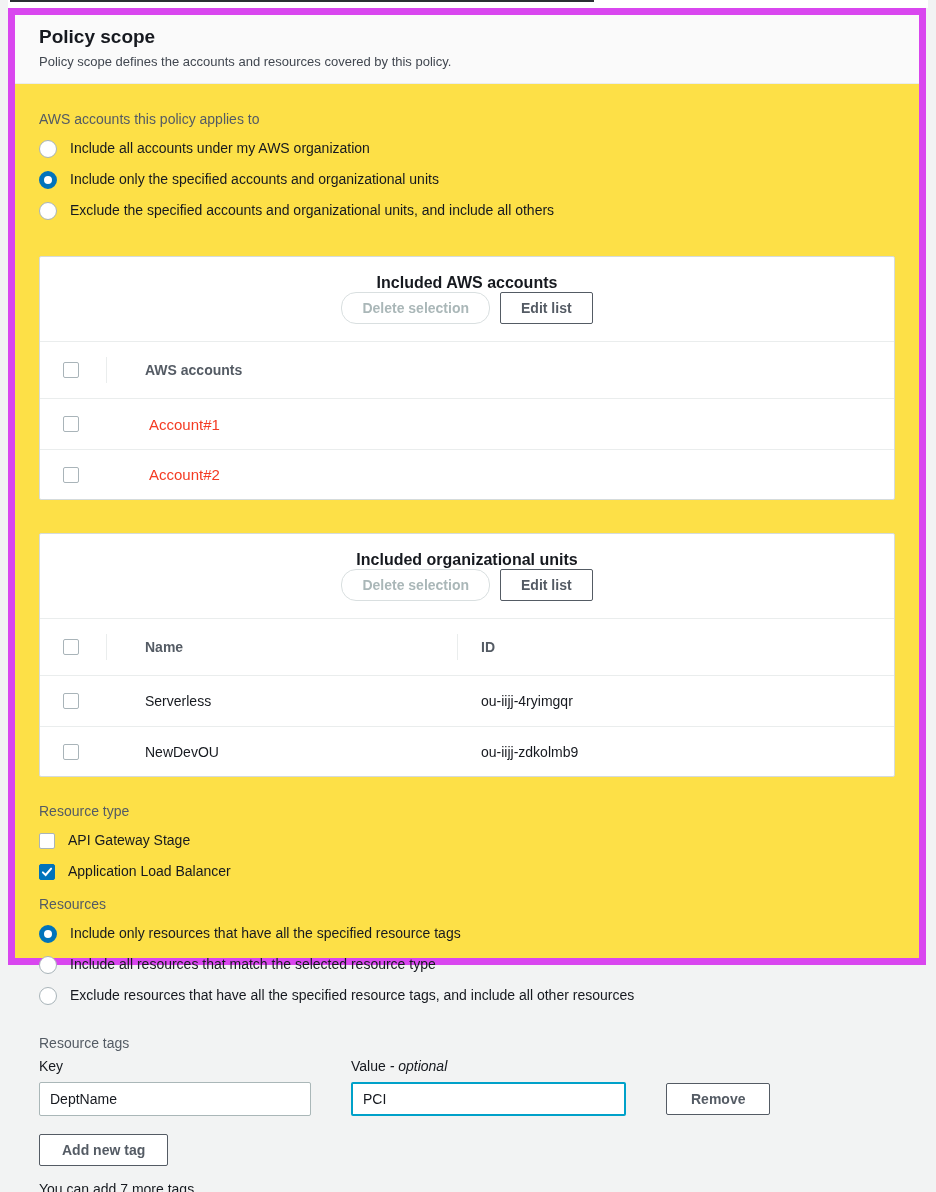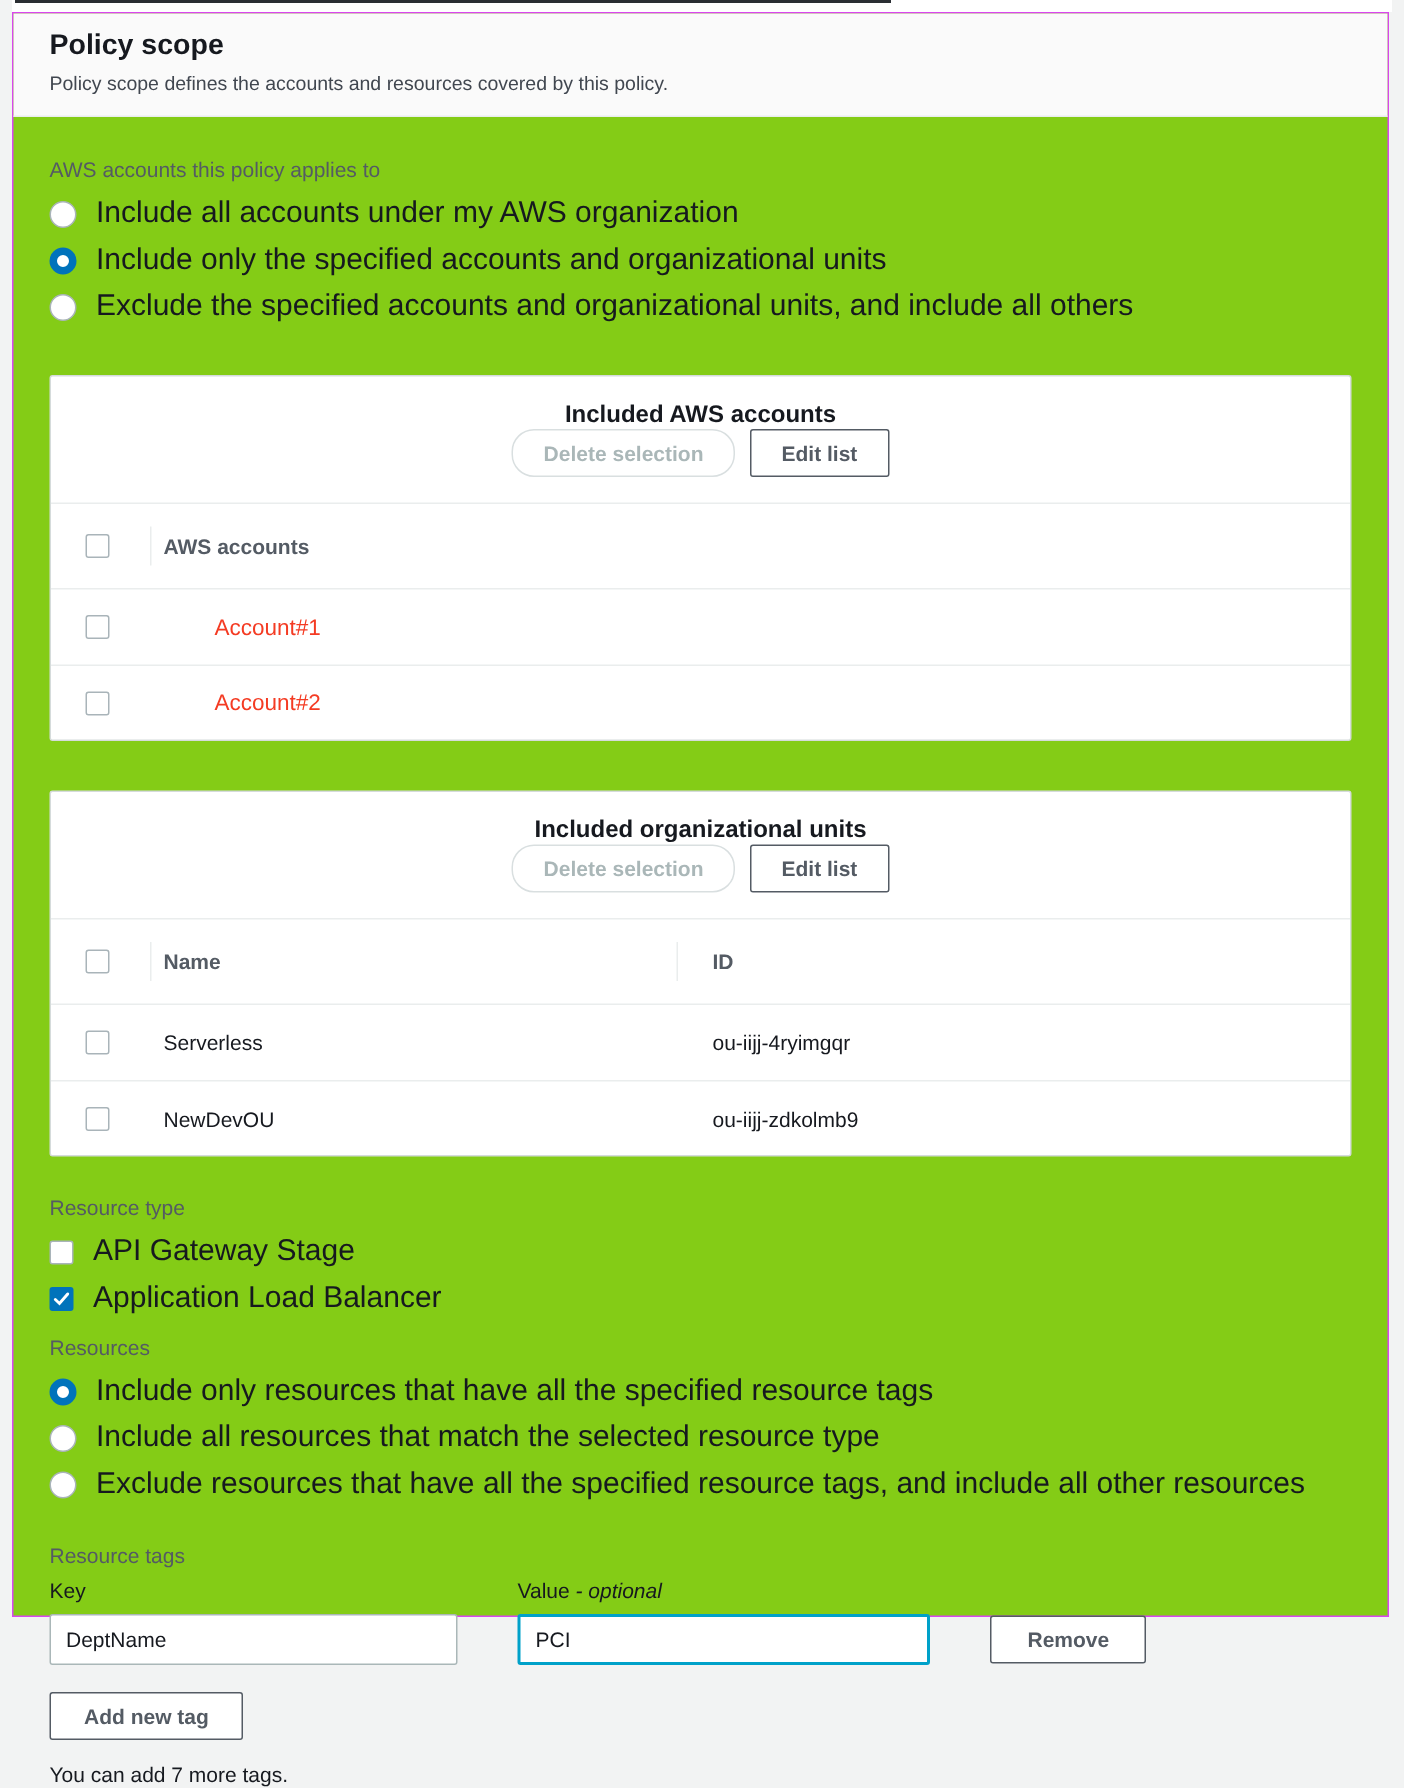--- a/index.html
+++ b/index.html
@@ -8,40 +8,40 @@
     background: #f2f3f3;
     font-family: "Liberation Sans", sans-serif;
     color: #16191f;
     position: relative;
     font-size: 14px;
   }
   .top-white-strip { position:absolute; left:8px; top:0; width:920px; height:8px; background:#ffffff; }
   .top-dark-line  { position:absolute; left:10px; top:0; width:584px; height:2px; background:#2a2e33; }
 
   .card {
-    position:absolute; left:8px; top:8px; width:918px; height:1070px;
-    background:#84cc16; border:1px solid #d946ef;
+    position:absolute; left:8px; top:8px; width:918px; height:957px;
+    background:#fde047; border:7px solid #d946ef;
   }
   .card-header {
     background:#fafafa; border-bottom:1px solid #eaeded;
     padding:11px 24px 14px 24px;
   }
   .card-title { font-size:19px; font-weight:700; color:#16191f; }
   .card-desc  { font-size:13px; color:#414750; margin-top:6px; }
 
   .content { padding:0 24px; }
 
   .group-label { color:#545b64; font-size:14px; }
   .lbl-accounts { margin-top:27px; }
   .lbl-restype  { margin-top:26px; }
   .lbl-resources{ margin-top:15px; }
   .lbl-tags     { margin-top:30px; }
 
   .opt-row { display:flex; align-items:center; gap:13px; margin-top:12px; cursor:default; }
-  .opt-row .opt-label { font-size:20px; color:#16191f; line-height:19px; }
+  .opt-row .opt-label { font-size:14px; color:#16191f; line-height:19px; }
 
   .radio {
     width:18px; height:18px; border-radius:50%; background:#fff;
     border:1px solid #a9b4b9; flex:0 0 18px;
   }
   .radio.selected { border:5px solid #0073bb; }
 
   .checkbox {
     width:16px; height:16px; border-radius:2px; background:#fff;
     border:1px solid #a9b4b9; flex:0 0 16px;
@@ -72,21 +72,21 @@
     color:#545b64; font-weight:700; font-size:14px;
   }
   .tbl-colhead .cell { position:relative; height:100%; display:flex; align-items:center; }
   .tbl-colhead .cell.divided::before {
     content:""; position:absolute; left:0; top:15px; bottom:15px; width:1px; background:#eaeded;
   }
   .tbl-row { height:50px; align-items:center; font-size:14px; }
   .tbl-row + .tbl-row { border-top:1px solid #eaeded; }
   .cell { display:flex; align-items:center; }
   .cell-sel  { padding-left:23px; }
-  .cell-main { padding-left:9px; }
+  .cell-main { padding-left:39px; }
   .cell-id   { padding-left:24px; }
   .cell-acct { padding-left:43px; }
 
   .acct-link { color:#f43b23; font-size:15px; cursor:pointer; text-decoration:none; }
 
   .tags-grid { display:flex; gap:40px; margin-top:7px; }
   .tag-col-key   { width:272px; }
   .tag-col-value { width:275px; }
   .field-label { font-size:14px; color:#16191f; }
   .field-label .optional { font-style:italic; }

